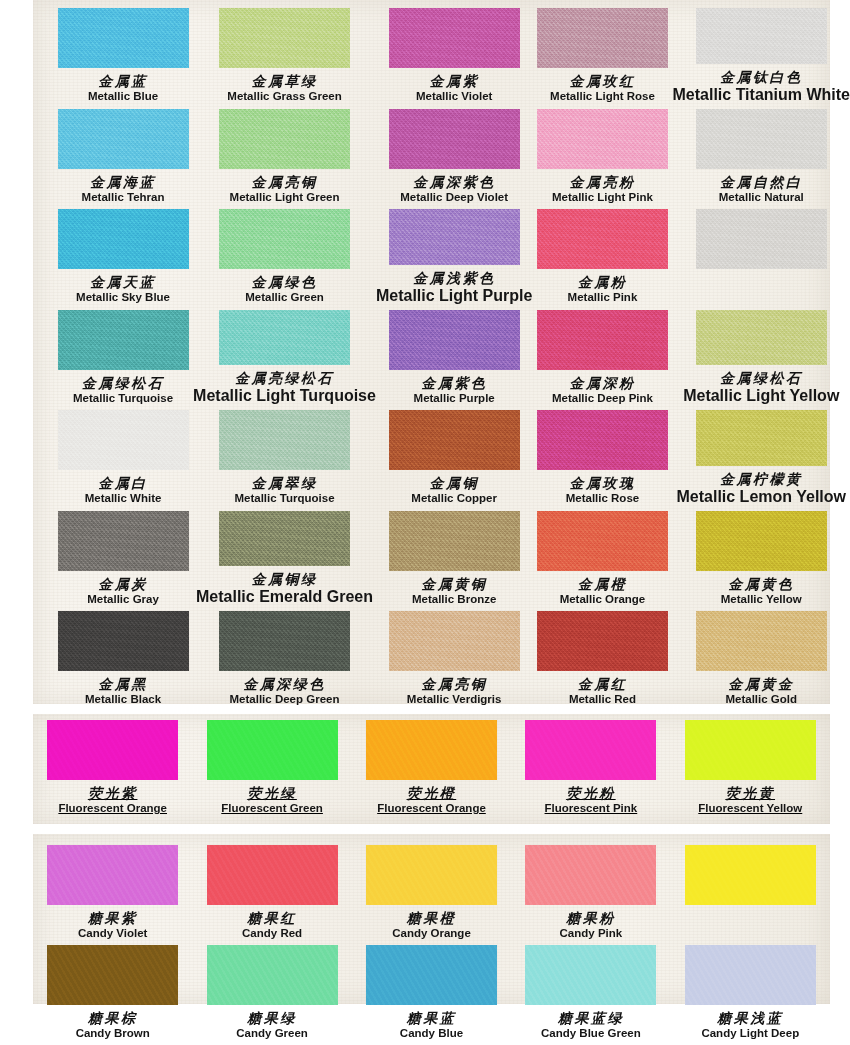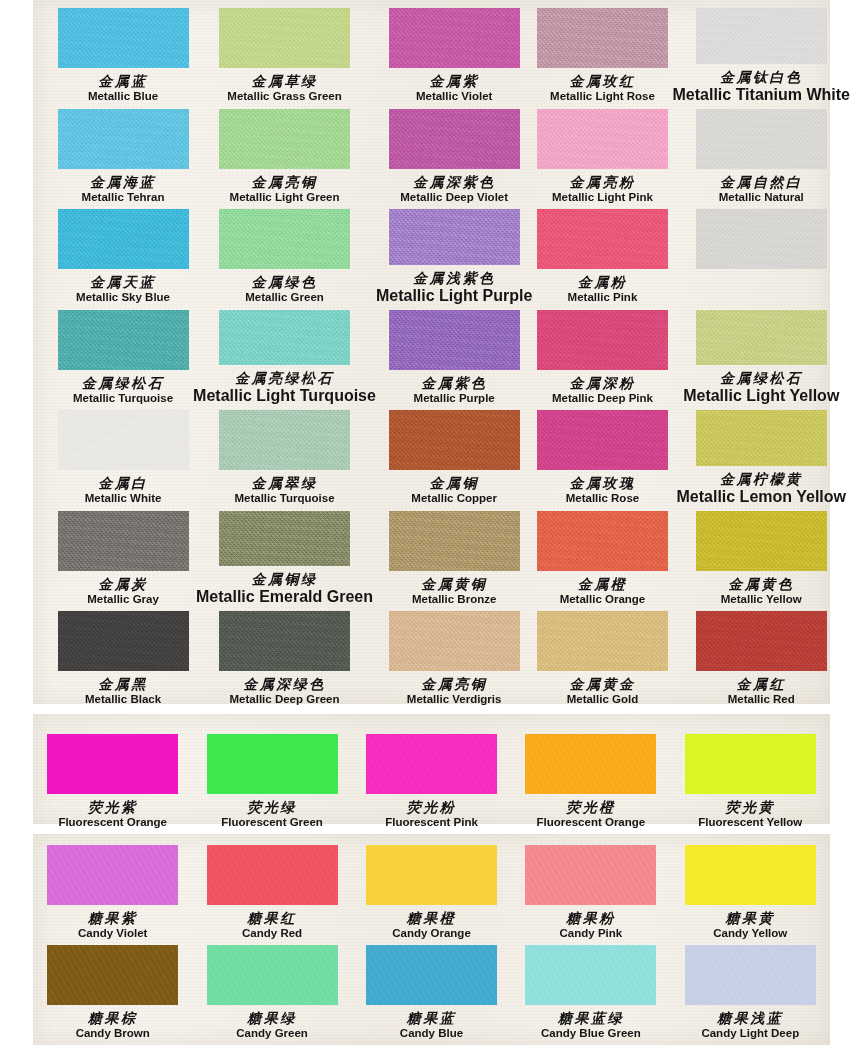--- a/index.html
+++ b/index.html
@@ -24,31 +24,31 @@
     left: 33px;
     width: 797px;
     background:
       repeating-linear-gradient(0deg, rgba(214,206,195,.16) 0px, rgba(214,206,195,.16) 1px, rgba(255,255,255,0) 1px, rgba(255,255,255,0) 3px),
       repeating-linear-gradient(90deg, rgba(205,197,186,.10) 0px, rgba(205,197,186,.10) 1px, rgba(255,255,255,0) 1px, rgba(255,255,255,0) 4px),
       linear-gradient(100deg, #f4f1ea 0%, #f7f4ee 18%, #f2eee6 48%, #f6f3ec 74%, #efebe2 100%);
     box-shadow: inset 0 0 24px rgba(190,180,165,.28);
   }
   .panel-metallic { top: 0px; height: 704px; }
   .panel-fluorescent { top: 714px; height: 110px; }
-  .panel-candy { top: 834px; height: 211px; }
+  .panel-candy { top: 834px; height: 170px; }
 
   .grid {
     position: absolute;
     left: 0; top: 0;
     width: 100%;
     display: grid;
     grid-template-columns: repeat(5, 1fr);
   }
   .grid-metallic { grid-template-rows: repeat(7, 100.5px); top: 2px; padding-left: 20px; }
-  .grid-fluorescent { grid-template-rows: 110px; top: 14px; }
+  .grid-fluorescent { grid-template-rows: 110px; top: 0px; text-decoration: underline; }
   .grid-candy { grid-template-rows: repeat(2, 100px); top: 5px; }
 
   .cell {
     position: relative;
     display: flex;
     flex-direction: column;
     align-items: center;
     justify-content: flex-start;
     padding-top: 6px;
     box-sizing: border-box;
@@ -327,67 +327,67 @@
           </div>
         </div>
         <div class="cell">
           <div class="swatch" style="background: rgb(213, 177, 137);"></div>
           <div class="labels">
             <div class="label-cn">金属亮铜</div>
             <div class="label-en">Metallic Verdigris</div>
           </div>
         </div>
         <div class="cell">
+          <div class="swatch" style="background: rgb(178, 58, 51);"></div>
+          <div class="labels">
+            <div class="label-cn">金属红</div>
+            <div class="label-en">Metallic Red</div>
+          </div>
+        </div>
+        <div class="cell">
           <div class="swatch" style="background: rgb(213, 182, 117);"></div>
           <div class="labels">
             <div class="label-cn">金属黄金</div>
             <div class="label-en">Metallic Gold</div>
           </div>
         </div>
-        <div class="cell">
-          <div class="swatch" style="background: rgb(178, 58, 51);"></div>
-          <div class="labels">
-            <div class="label-cn">金属红</div>
-            <div class="label-en">Metallic Red</div>
-          </div>
-        </div>
       </div>
   </div>
 
   <div class="panel panel-fluorescent">
     <div class="grid grid-fluorescent">
         <div class="cell">
           <div class="swatch flat" style="background: rgb(240, 21, 192);"></div>
           <div class="labels">
             <div class="label-cn">荧光紫</div>
             <div class="label-en">Fluorescent Orange</div>
           </div>
         </div>
         <div class="cell">
           <div class="swatch flat" style="background: rgb(60, 232, 74);"></div>
           <div class="labels">
             <div class="label-cn">荧光绿</div>
             <div class="label-en">Fluorescent Green</div>
           </div>
         </div>
         <div class="cell">
+          <div class="swatch flat" style="background: rgb(249, 168, 27);"></div>
+          <div class="labels">
+            <div class="label-cn">荧光橙</div>
+            <div class="label-en">Fluorescent Orange</div>
+          </div>
+        </div>
+        <div class="cell">
           <div class="swatch flat" style="background: rgb(246, 43, 189);"></div>
           <div class="labels">
             <div class="label-cn">荧光粉</div>
             <div class="label-en">Fluorescent Pink</div>
           </div>
         </div>
         <div class="cell">
-          <div class="swatch flat" style="background: rgb(249, 168, 27);"></div>
-          <div class="labels">
-            <div class="label-cn">荧光橙</div>
-            <div class="label-en">Fluorescent Orange</div>
-          </div>
-        </div>
-        <div class="cell">
           <div class="swatch flat" style="background: rgb(217, 245, 34);"></div>
           <div class="labels">
             <div class="label-cn">荧光黄</div>
             <div class="label-en">Fluorescent Yellow</div>
           </div>
         </div>
       </div>
   </div>
 
   <div class="panel panel-candy">
@@ -415,24 +415,20 @@
         </div>
         <div class="cell">
           <div class="swatch flat" style="background: rgb(245, 134, 141);"></div>
           <div class="labels">
             <div class="label-cn">糖果粉</div>
             <div class="label-en">Candy Pink</div>
           </div>
         </div>
         <div class="cell">
           <div class="swatch flat" style="background: rgb(246, 233, 40);"></div>
-          <div class="labels">
-            <div class="label-cn">糖果黄</div>
-            <div class="label-en">Candy Yellow</div>
-          </div>
         </div>
         <div class="cell">
           <div class="swatch flat" style="background: rgb(123, 90, 24);"></div>
           <div class="labels">
             <div class="label-cn">糖果棕</div>
             <div class="label-en">Candy Brown</div>
           </div>
         </div>
         <div class="cell">
           <div class="swatch flat" style="background: rgb(111, 220, 161);"></div>

